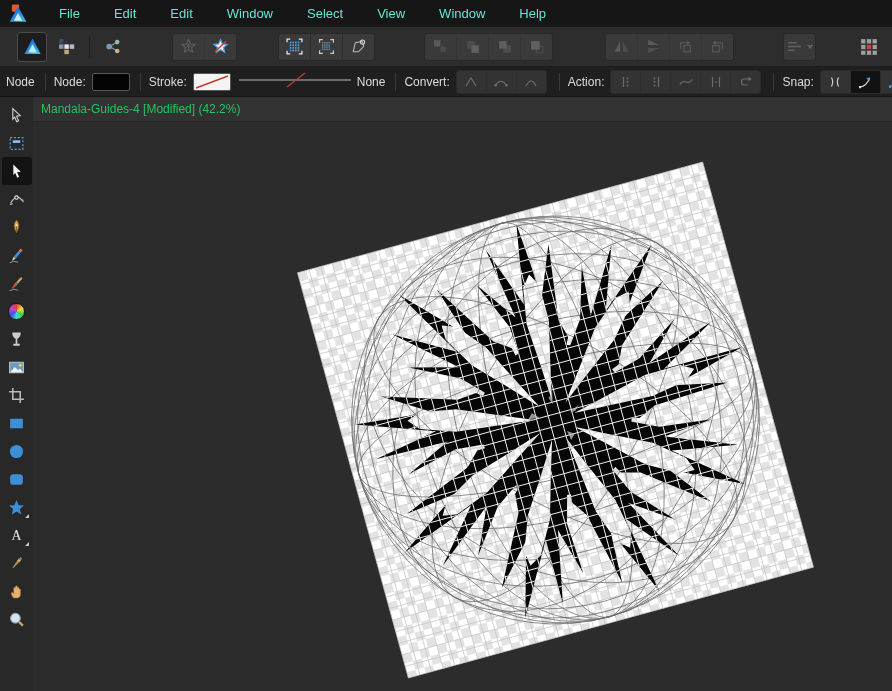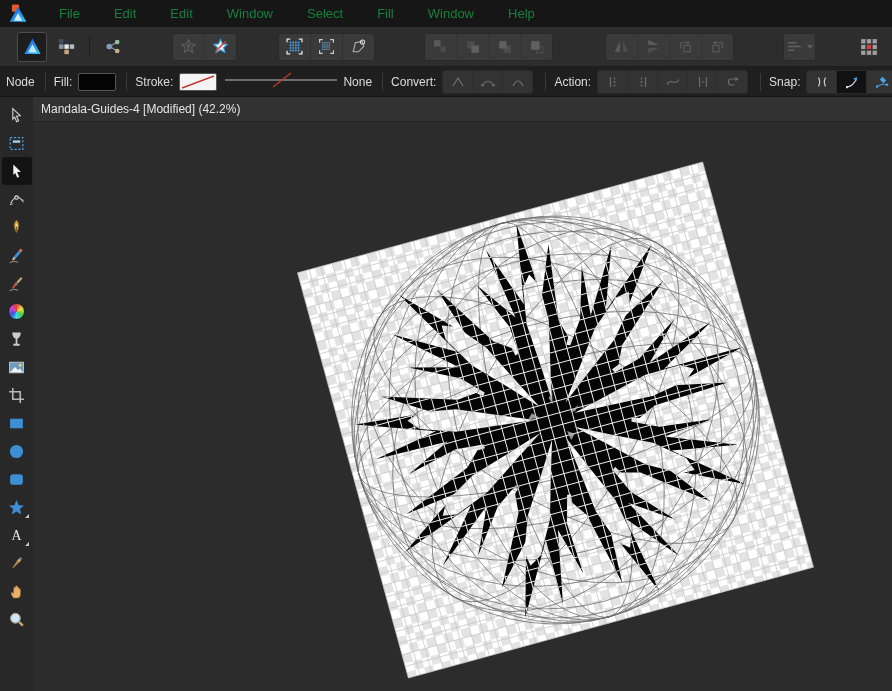--- a/index.html
+++ b/index.html
@@ -2,21 +2,21 @@
 <html><head>
 <meta charset="utf-8">
 <style>
   html,body{margin:0;padding:0;}
   body{width:892px;height:691px;position:relative;overflow:hidden;background:#2c2c2c;
        font-family:"Liberation Sans",sans-serif;-webkit-font-smoothing:antialiased;}
   
   .menu-bar{position:absolute;top:0;left:0;right:0;height:27px;background:#161616;
             display:flex;align-items:center;}
   .app-icon{width:22px;height:20px;margin:0 12px 0 8px;display:flex;align-items:center;}
-  .menu-item{color:#15803d;font-size:13px;padding:0 17px;height:100%;
+  .menu-item{color:#5eead4;font-size:13px;padding:0 17px;height:100%;
              display:flex;align-items:center;cursor:default;}
   
   .main-toolbar{position:absolute;top:27px;left:0;right:0;height:40px;background:#2d2d2d;
                 border-bottom:1px solid #1d1d1d;display:flex;align-items:center;
                 padding-left:17px;box-sizing:border-box;}
   .tb-group{display:flex;align-items:center;flex:0 0 auto;}
   .tb-group.chrome{background:#3a3a3a;border:1px solid #292929;border-radius:3px;overflow:hidden;}
   .tb-group.chrome .tbtn{width:31px;height:26px;border-right:1px solid #2f2f2f;}
   .tb-group.chrome .tbtn:last-child{border-right:none;}
   .tbtn{display:flex;align-items:center;justify-content:center;position:relative;}
@@ -49,21 +49,21 @@
   .ctx-btn{width:29px;height:22px;display:flex;align-items:center;justify-content:center;
            border-right:1px solid #2b2b2b;}
   .ctx-btn:last-child{border-right:none;}
   .ctx-btn.disabled{opacity:.55;}
   .ctx-btn.pressed{background:#121212;}
   .stroke-preview{flex:0 0 auto;}
   .ml6{margin-left:6px;}.ml8{margin-left:8px;}.ml10{margin-left:10px;}.ml12{margin-left:12px;}
   
   .tab-bar{position:absolute;top:97px;left:33px;right:0;height:25px;background:#323232;
            border-bottom:1px solid #242424;display:flex;align-items:center;box-sizing:border-box;}
-  .tab-title{font-size:12px;color:#e5e5e5;padding-left:8px;}
+  .tab-title{font-size:12px;color:#22c55e;padding-left:8px;}
   
   .tool-column{position:absolute;top:97px;left:0;width:33px;bottom:0;background:#282828;
                display:flex;flex-direction:column;align-items:center;padding-top:4px;box-sizing:border-box;}
   .tool-btn{width:30px;height:28px;display:flex;align-items:center;justify-content:center;
             border-radius:3px;position:relative;flex:0 0 auto;}
   .tool-btn.active{background:#131313;}
   .tool-btn.flyout::after{content:'';position:absolute;right:3px;bottom:3px;
             border-left:4px solid transparent;border-bottom:4px solid #c9c9c9;}
   .cw{width:15px;height:15px;border-radius:50%;display:inline-block;border:1px solid #1d1d1d;
       background:conic-gradient(#e04040,#e8e040,#48d048,#40d8d8,#4050e0,#d040d0,#e04040);}
@@ -87,21 +87,21 @@
         <path d="M9 2.5 L16.5 16 H1.5 Z" fill="url(#adl)"></path>
         <path d="M9 8 L12.8 15 H5.2 Z" fill="#cfeefb"></path>
       </svg>
     </span>
   <div id="menu-items" style="display:flex;height:100%;">
       <div class="menu-item">File</div>
       <div class="menu-item">Edit</div>
       <div class="menu-item">Edit</div>
       <div class="menu-item">Window</div>
       <div class="menu-item">Select</div>
-      <div class="menu-item">Fill</div>
+      <div class="menu-item">View</div>
       <div class="menu-item">Window</div>
       <div class="menu-item">Help</div>
     </div>
 </div>
 
 <div class="main-toolbar" id="main-toolbar">
     <div class="tb-group personas">
       <div class="tbtn active-persona">
         <span style="display:flex">
           <svg viewBox="0 0 16 16" width="19" height="19">
@@ -312,21 +312,21 @@
             <path d="M0 5.5 H16 M0 10.5 H16 M5.5 0 V16 M10.5 0 V16" stroke="#3a3a3a"></path>
           </svg>
         </span>
       </div>
     </div>
   </div>
 
 <div class="context-bar">
   <span class="ctx-label ml6">Node</span>
   <span class="ctx-divider ml10"></span>
-  <span class="ctx-label ml8">Fill:</span>
+  <span class="ctx-label ml8">Node:</span>
   <span class="swatch fill ml6"></span>
   <span class="ctx-divider ml10"></span>
   <span class="ctx-label ml8">Stroke:</span>
   <span class="swatch stroke ml6">
     <svg width="36" height="16">
       <line x1="2" y1="14" x2="34" y2="2" stroke="#c23a2e" stroke-width="1.4"></line>
       </svg>
   </span>
   <span class="stroke-preview ml8">
     <svg width="112" height="18">

